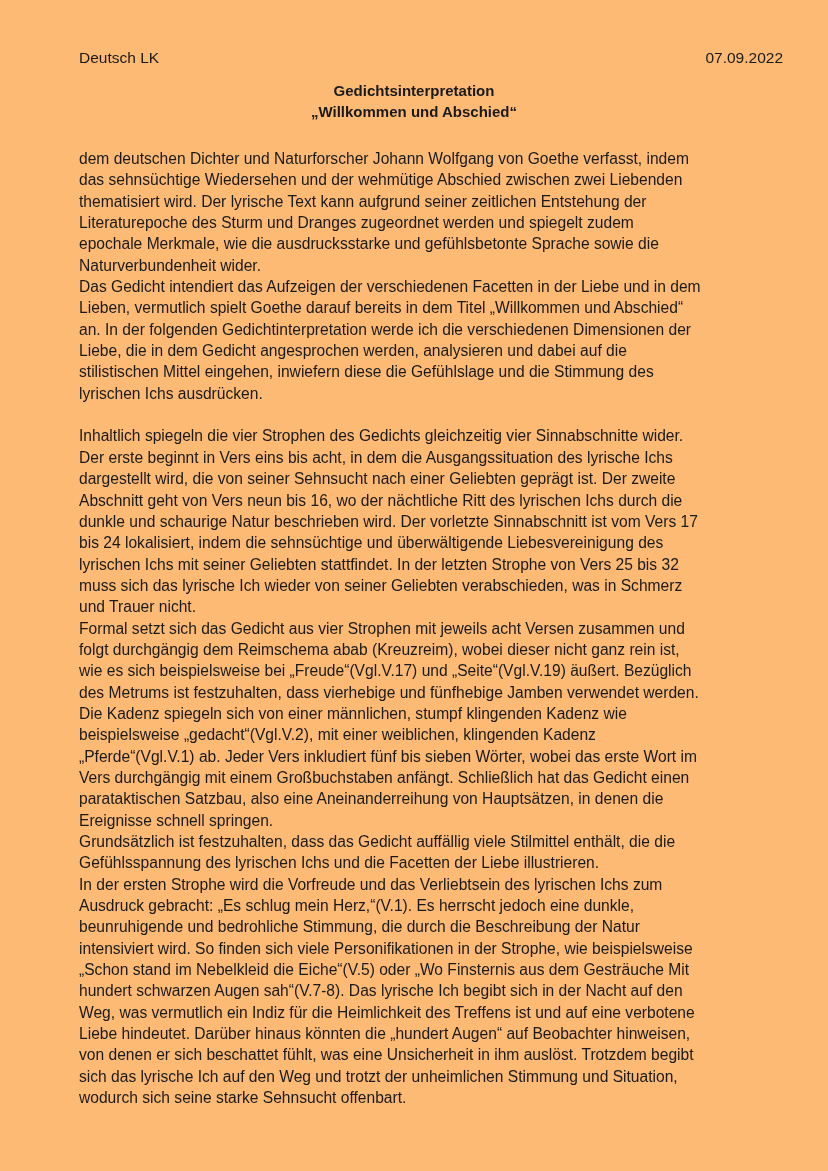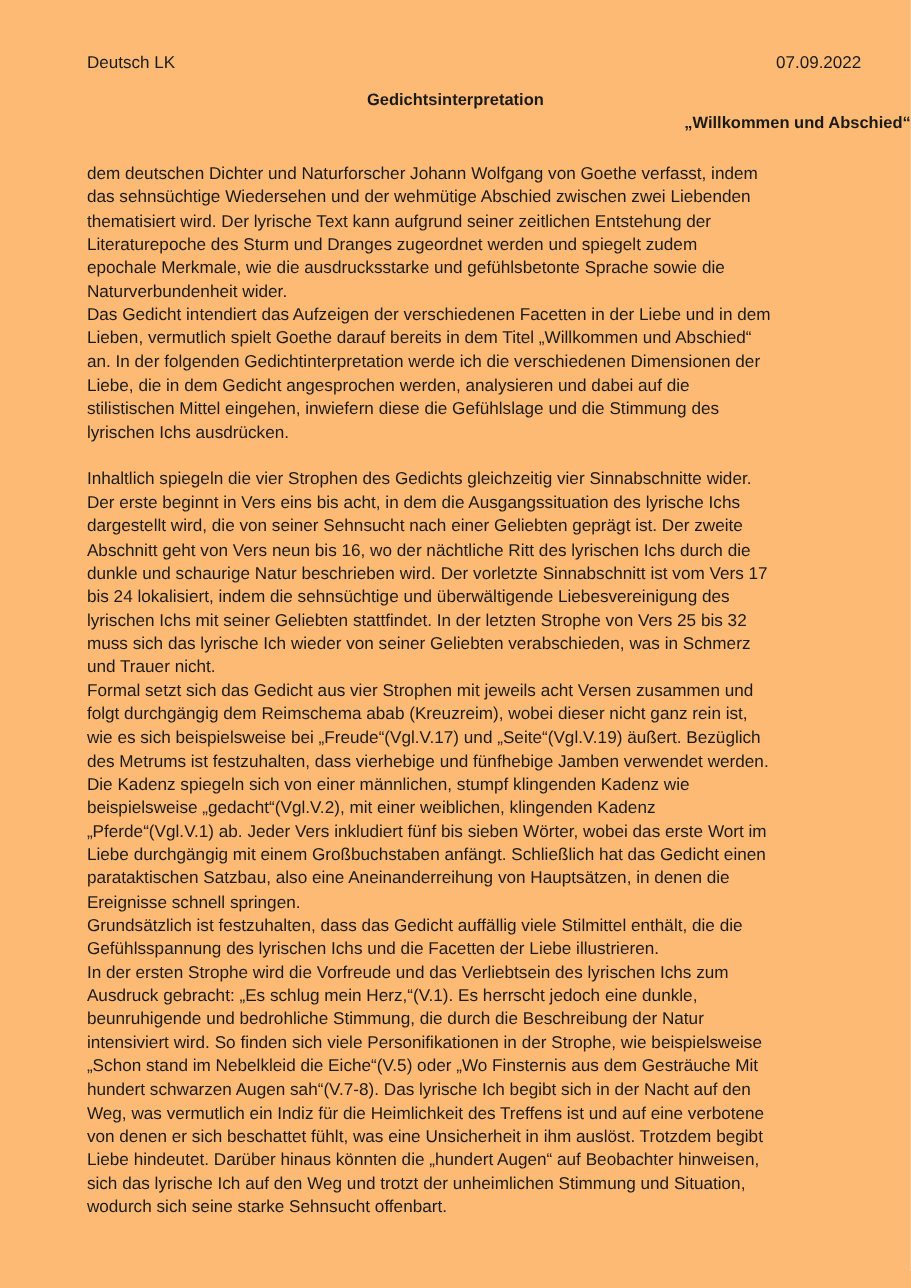--- a/index.html
+++ b/index.html
@@ -5,21 +5,21 @@
   html, body { margin: 0; padding: 0; background: #ffffff; }
   body { width: 828px; height: 1171px; position: relative; overflow: hidden;
          font-family: "Liberation Sans", sans-serif; color: #1a1a1a; }
   .page { position: absolute; left: 0; top: 0; width: 828px; height: 1171px; background: #fdba74; padding-left: 33px; }
   .hdr { position: absolute; top: 49px; font-size: 15.5px; line-height: 18px; }
   .hdr-left { left: 79px; }
   .hdr-right { right: 78px; }
   .title { position: absolute; left: 0; width: 828px; text-align: center; font-weight: bold;
            font-size: 15px; line-height: 20px; }
   .t1 { top: 81px; }
-  .t2 { top: 102px; text-align: right; }
+  .t2 { top: 102px; }
   .body { position: absolute; left: 79px; top: 148px; width: 680px; }
   .line { display: block; font-size: 15.6px; line-height: 21.35px; height: 21.35px; white-space: nowrap; }
   .gap { height: 21.35px; }
 </style>
 </head>
 <body>
 
 <div class="page">
   <div class="hdr hdr-left">Deutsch LK</div>
   <div class="hdr hdr-right">07.09.2022</div>
@@ -57,35 +57,35 @@
         <span class="line">und Trauer nicht.</span>
       </div>
       <div class="para">
         <span class="line">Formal setzt sich das Gedicht aus vier Strophen mit jeweils acht Versen zusammen und</span>
         <span class="line">folgt durchgängig dem Reimschema abab (Kreuzreim), wobei dieser nicht ganz rein ist,</span>
         <span class="line">wie es sich beispielsweise bei „Freude“(Vgl.V.17) und „Seite“(Vgl.V.19) äußert. Bezüglich</span>
         <span class="line">des Metrums ist festzuhalten, dass vierhebige und fünfhebige Jamben verwendet werden.</span>
         <span class="line">Die Kadenz spiegeln sich von einer männlichen, stumpf klingenden Kadenz wie</span>
         <span class="line">beispielsweise „gedacht“(Vgl.V.2), mit einer weiblichen, klingenden Kadenz</span>
         <span class="line">„Pferde“(Vgl.V.1) ab. Jeder Vers inkludiert fünf bis sieben Wörter, wobei das erste Wort im</span>
-        <span class="line">Liebe durchgängig mit einem Großbuchstaben anfängt. Schließlich hat das Gedicht einen</span>
+        <span class="line">Vers durchgängig mit einem Großbuchstaben anfängt. Schließlich hat das Gedicht einen</span>
         <span class="line">parataktischen Satzbau, also eine Aneinanderreihung von Hauptsätzen, in denen die</span>
         <span class="line">Ereignisse schnell springen.</span>
       </div>
       <div class="para">
         <span class="line">Grundsätzlich ist festzuhalten, dass das Gedicht auffällig viele Stilmittel enthält, die die</span>
         <span class="line">Gefühlsspannung des lyrischen Ichs und die Facetten der Liebe illustrieren.</span>
       </div>
       <div class="para">
         <span class="line">In der ersten Strophe wird die Vorfreude und das Verliebtsein des lyrischen Ichs zum</span>
         <span class="line">Ausdruck gebracht: „Es schlug mein Herz,“(V.1). Es herrscht jedoch eine dunkle,</span>
         <span class="line">beunruhigende und bedrohliche Stimmung, die durch die Beschreibung der Natur</span>
         <span class="line">intensiviert wird. So finden sich viele Personifikationen in der Strophe, wie beispielsweise</span>
         <span class="line">„Schon stand im Nebelkleid die Eiche“(V.5) oder „Wo Finsternis aus dem Gesträuche Mit</span>
         <span class="line">hundert schwarzen Augen sah“(V.7-8). Das lyrische Ich begibt sich in der Nacht auf den</span>
         <span class="line">Weg, was vermutlich ein Indiz für die Heimlichkeit des Treffens ist und auf eine verbotene</span>
+        <span class="line">Liebe hindeutet. Darüber hinaus könnten die „hundert Augen“ auf Beobachter hinweisen,</span>
         <span class="line">von denen er sich beschattet fühlt, was eine Unsicherheit in ihm auslöst. Trotzdem begibt</span>
-        <span class="line">Liebe hindeutet. Darüber hinaus könnten die „hundert Augen“ auf Beobachter hinweisen,</span>
         <span class="line">sich das lyrische Ich auf den Weg und trotzt der unheimlichen Stimmung und Situation,</span>
         <span class="line">wodurch sich seine starke Sehnsucht offenbart.</span>
       </div>
     </div>
 </div>
 
 </body></html>

